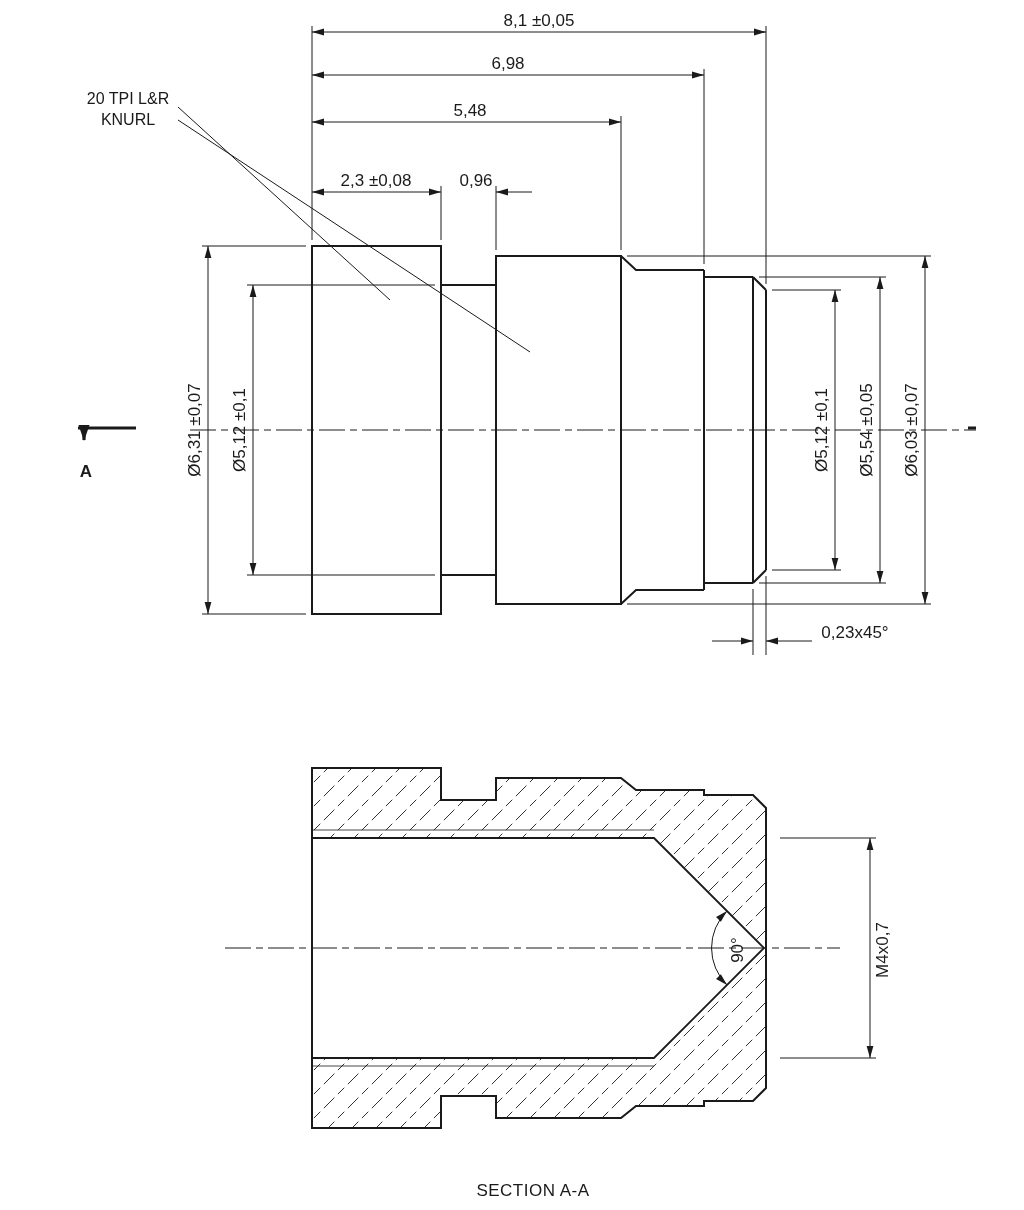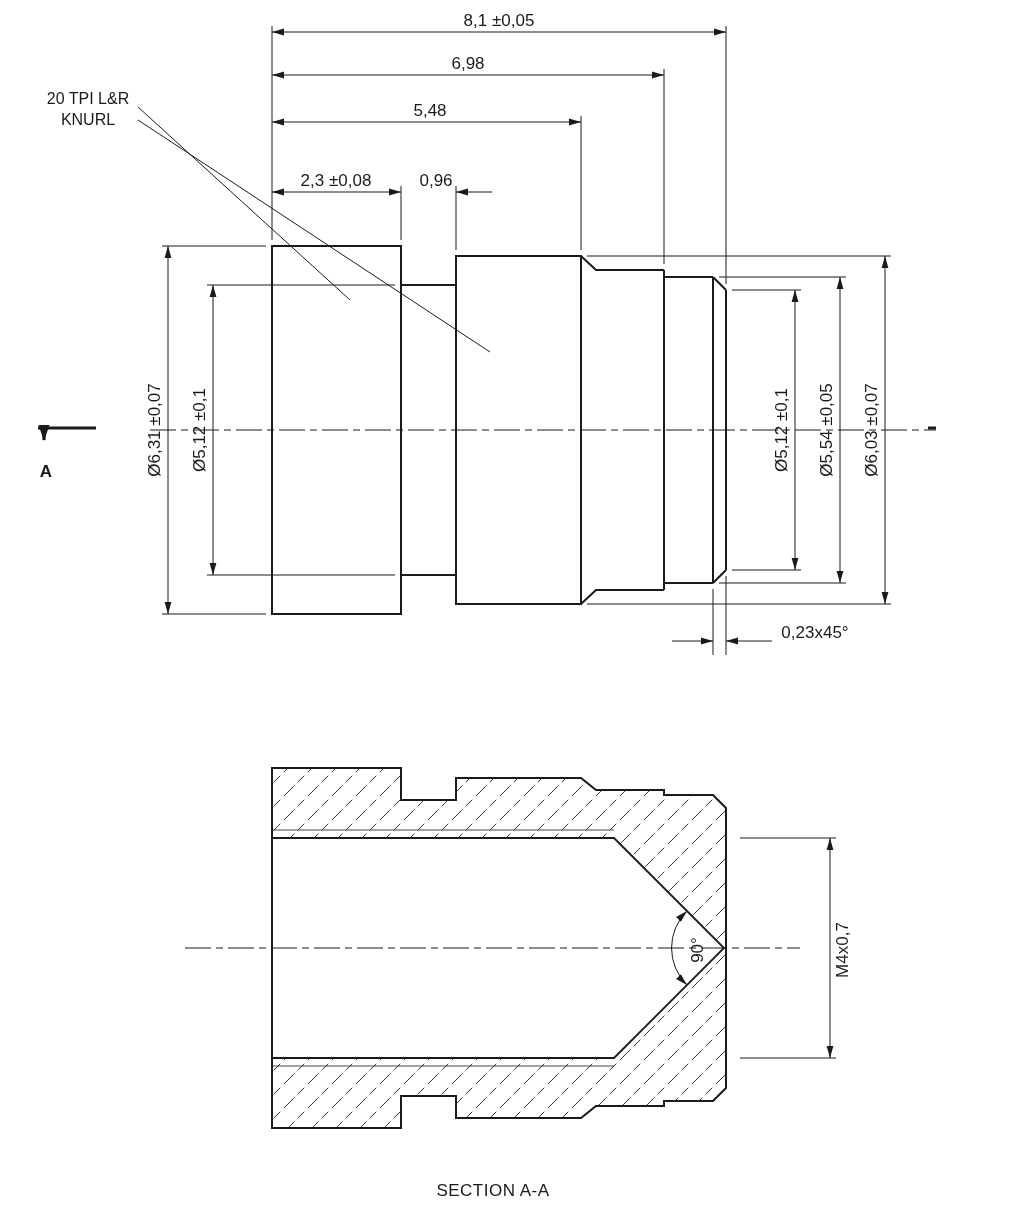--- a/index.html
+++ b/index.html
@@ -6,20 +6,21 @@
     margin: 0;
     padding: 0;
     background: #ffffff;
   }
   .page {
     position: relative;
     width: 936px;
     height: 1210px;
     background: #ffffff;
     overflow: hidden;
+    padding-left: 40px;
   }
   svg {
     display: block;
   }
   text {
     font-family: "Liberation Sans", "DejaVu Sans", sans-serif;
     fill: #1a1a1a;
   }
   .dim-text  { font-size: 17px; }
   .note-text { font-size: 16px; }

